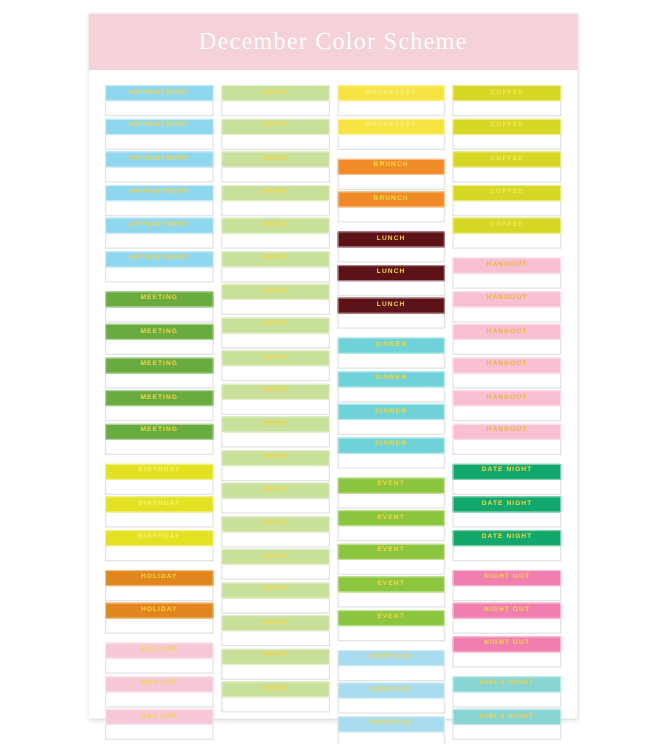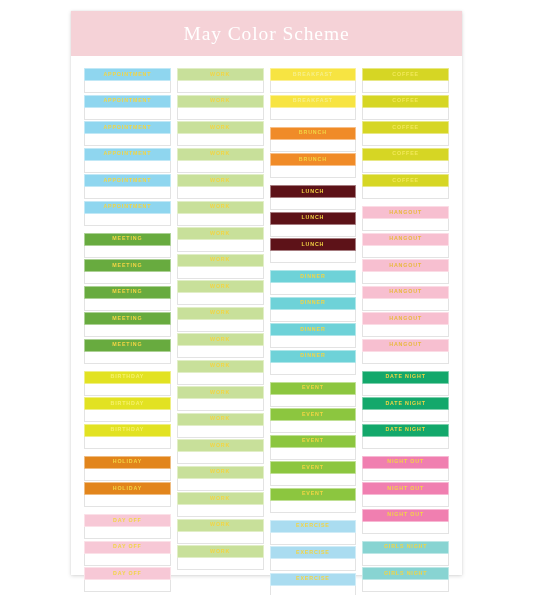--- a/index.html
+++ b/index.html
@@ -21,21 +21,21 @@
             line-height:1;white-space:nowrap;text-transform:uppercase;}
   .body{height:12px;background:#ffffff;border:1px solid #e3e3e3;border-top:none;
         box-sizing:border-box;}
   .cap.edge{box-shadow:inset 0 0 0 1px rgba(255,255,255,.45);}
 </style>
 </head>
 <body>
 
 <div id="sheet" style="background: rgb(255, 255, 255);">
   <div id="banner" style="background: rgb(245, 210, 215);">
-    <div id="banner-title" style="color: rgb(255, 255, 255);">May Color Scheme</div>
+    <div id="banner-title" style="color: rgb(255, 255, 255);">December Color Scheme</div>
   </div>
   <div id="grid">
       <div class="col">
         <div class="sticker">
           <div class="cap edge" style="background: rgb(143, 214, 239);">
             <span style="color: rgb(242, 213, 68);">APPOINTMENT</span>
           </div>
           <div class="body"></div>
         </div>
         <div class="sticker">

